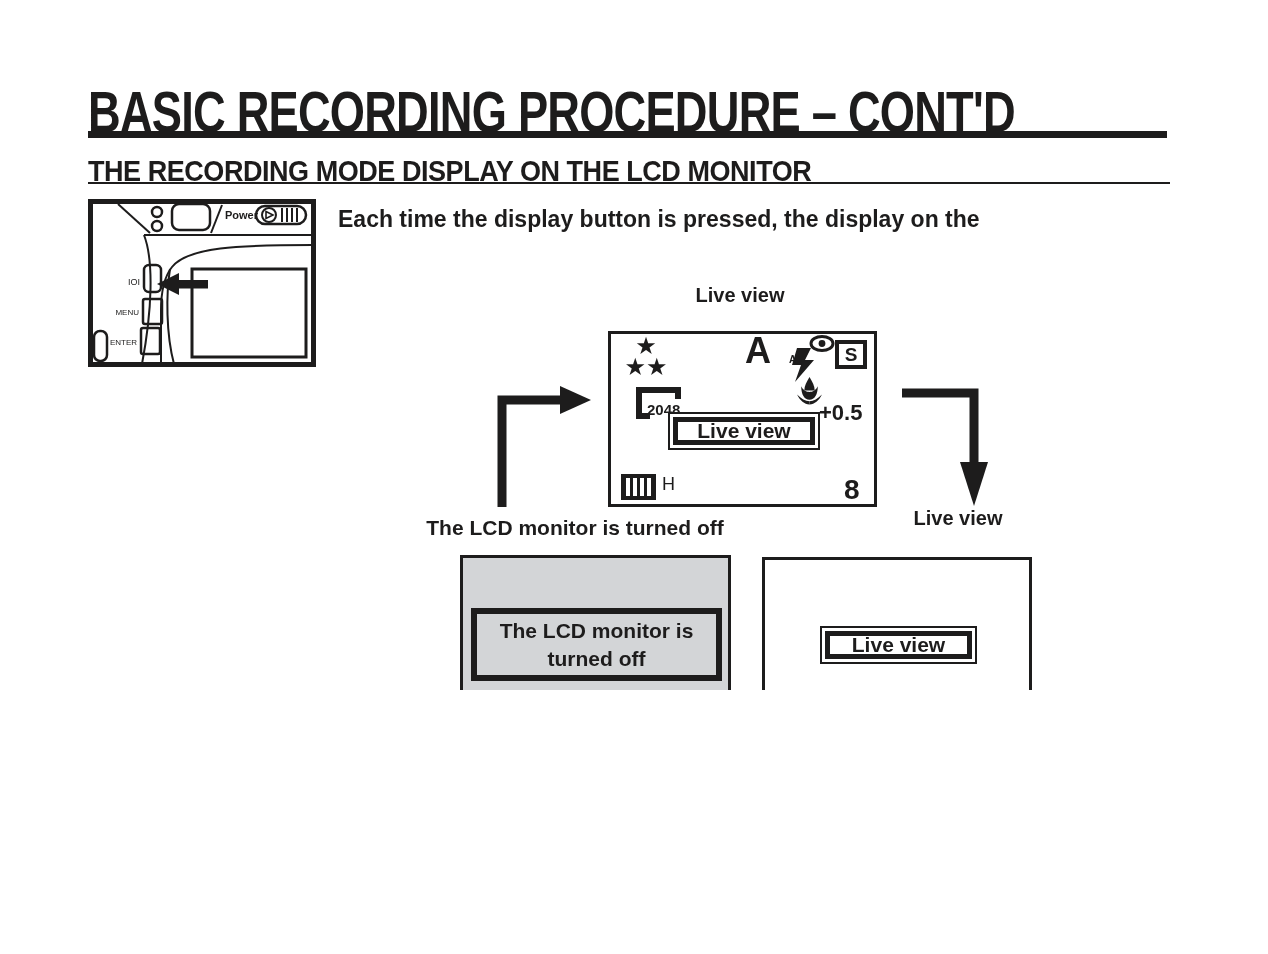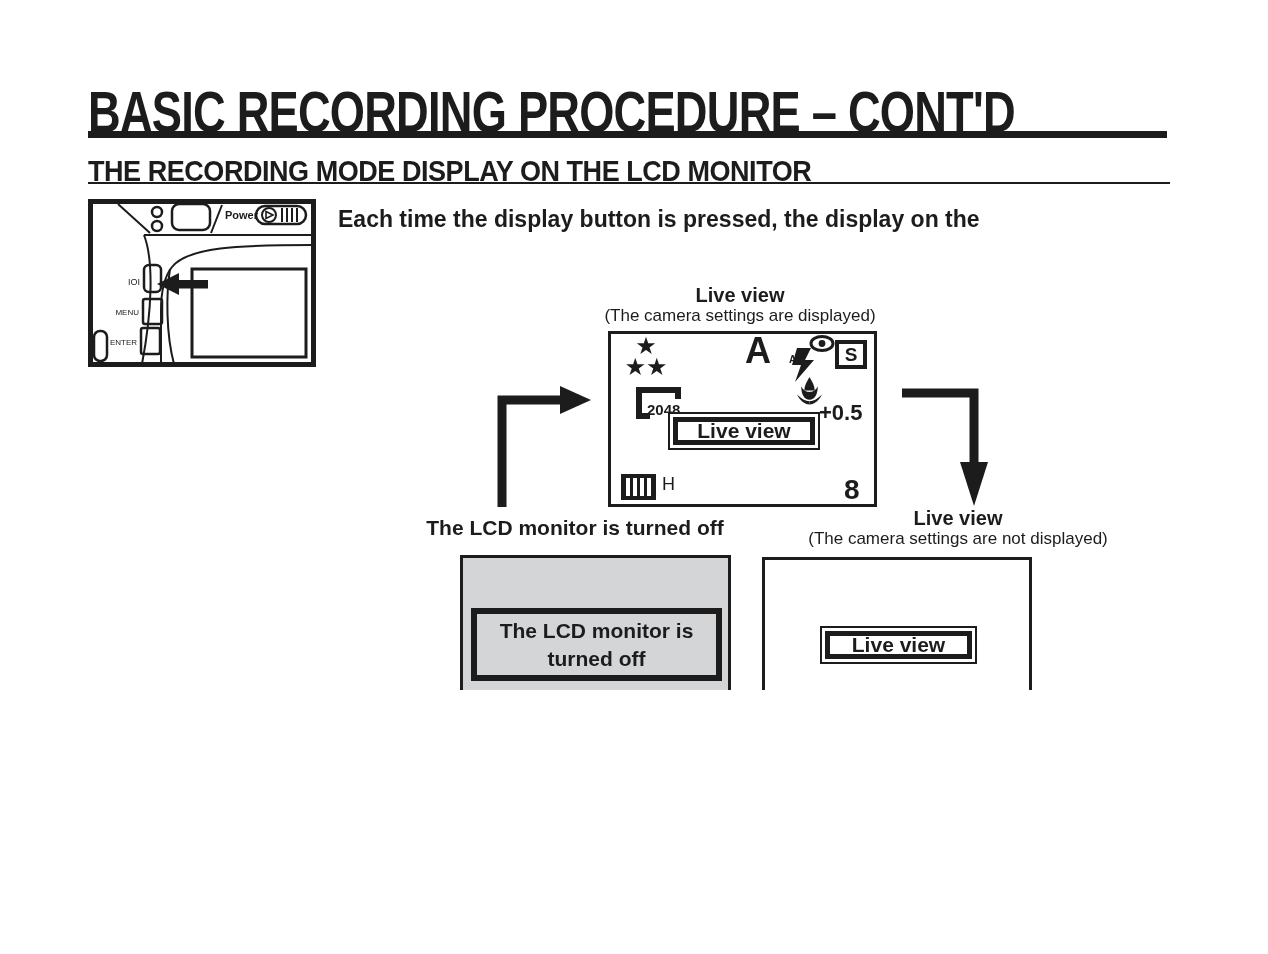--- a/index.html
+++ b/index.html
@@ -101,21 +101,20 @@
       <rect x="89" y="81" width="31" height="8.5" fill="currentColor"></rect>
     </g>
   </svg>
 
   <div class="abs intro">
     <div>Each time the display button is pressed, the display on the</div>
   </div>
 
   <div class="abs center" style="left:587px;top:284px;width:306px">
     <div class="lbl-title">Live view</div>
-    <div class="lbl-sub">(The camera settings are displayed)</div>
   </div>
 
   <div class="abs screen1">
     <div class="abs stars">
       <span>★</span>
       <span class="row2">★★</span>
     </div>
     <div class="abs sizebox">
       <svg width="48" height="34" viewBox="0 0 48 34">
         <path d="M14,30 H3 V4 H42 V13" fill="none" stroke="currentColor" stroke-width="6"></path>
@@ -160,21 +159,20 @@
 
   <svg class="abs" style="left:898px;top:384px" width="92" height="128" viewBox="0 0 92 128">
     <path d="M4,9 H76 V82" fill="none" stroke="currentColor" stroke-width="9"></path>
     <polygon points="62,78 90,78 76,122" fill="currentColor"></polygon>
   </svg>
 
   <div class="abs caption-off">The LCD monitor is turned off</div>
 
   <div class="abs center lbl2">
     <div class="lbl-title">Live view</div>
-    <div class="lbl-sub">(The camera settings are not displayed)</div>
   </div>
 
   <div class="abs graybox">
     <div class="abs graybox-inner">The LCD monitor is turned off</div>
   </div>
 
   <div class="abs whitebox">
     <div class="abs badge-outer badge2">
       <div class="badge-inner">Live view</div>
     </div>

